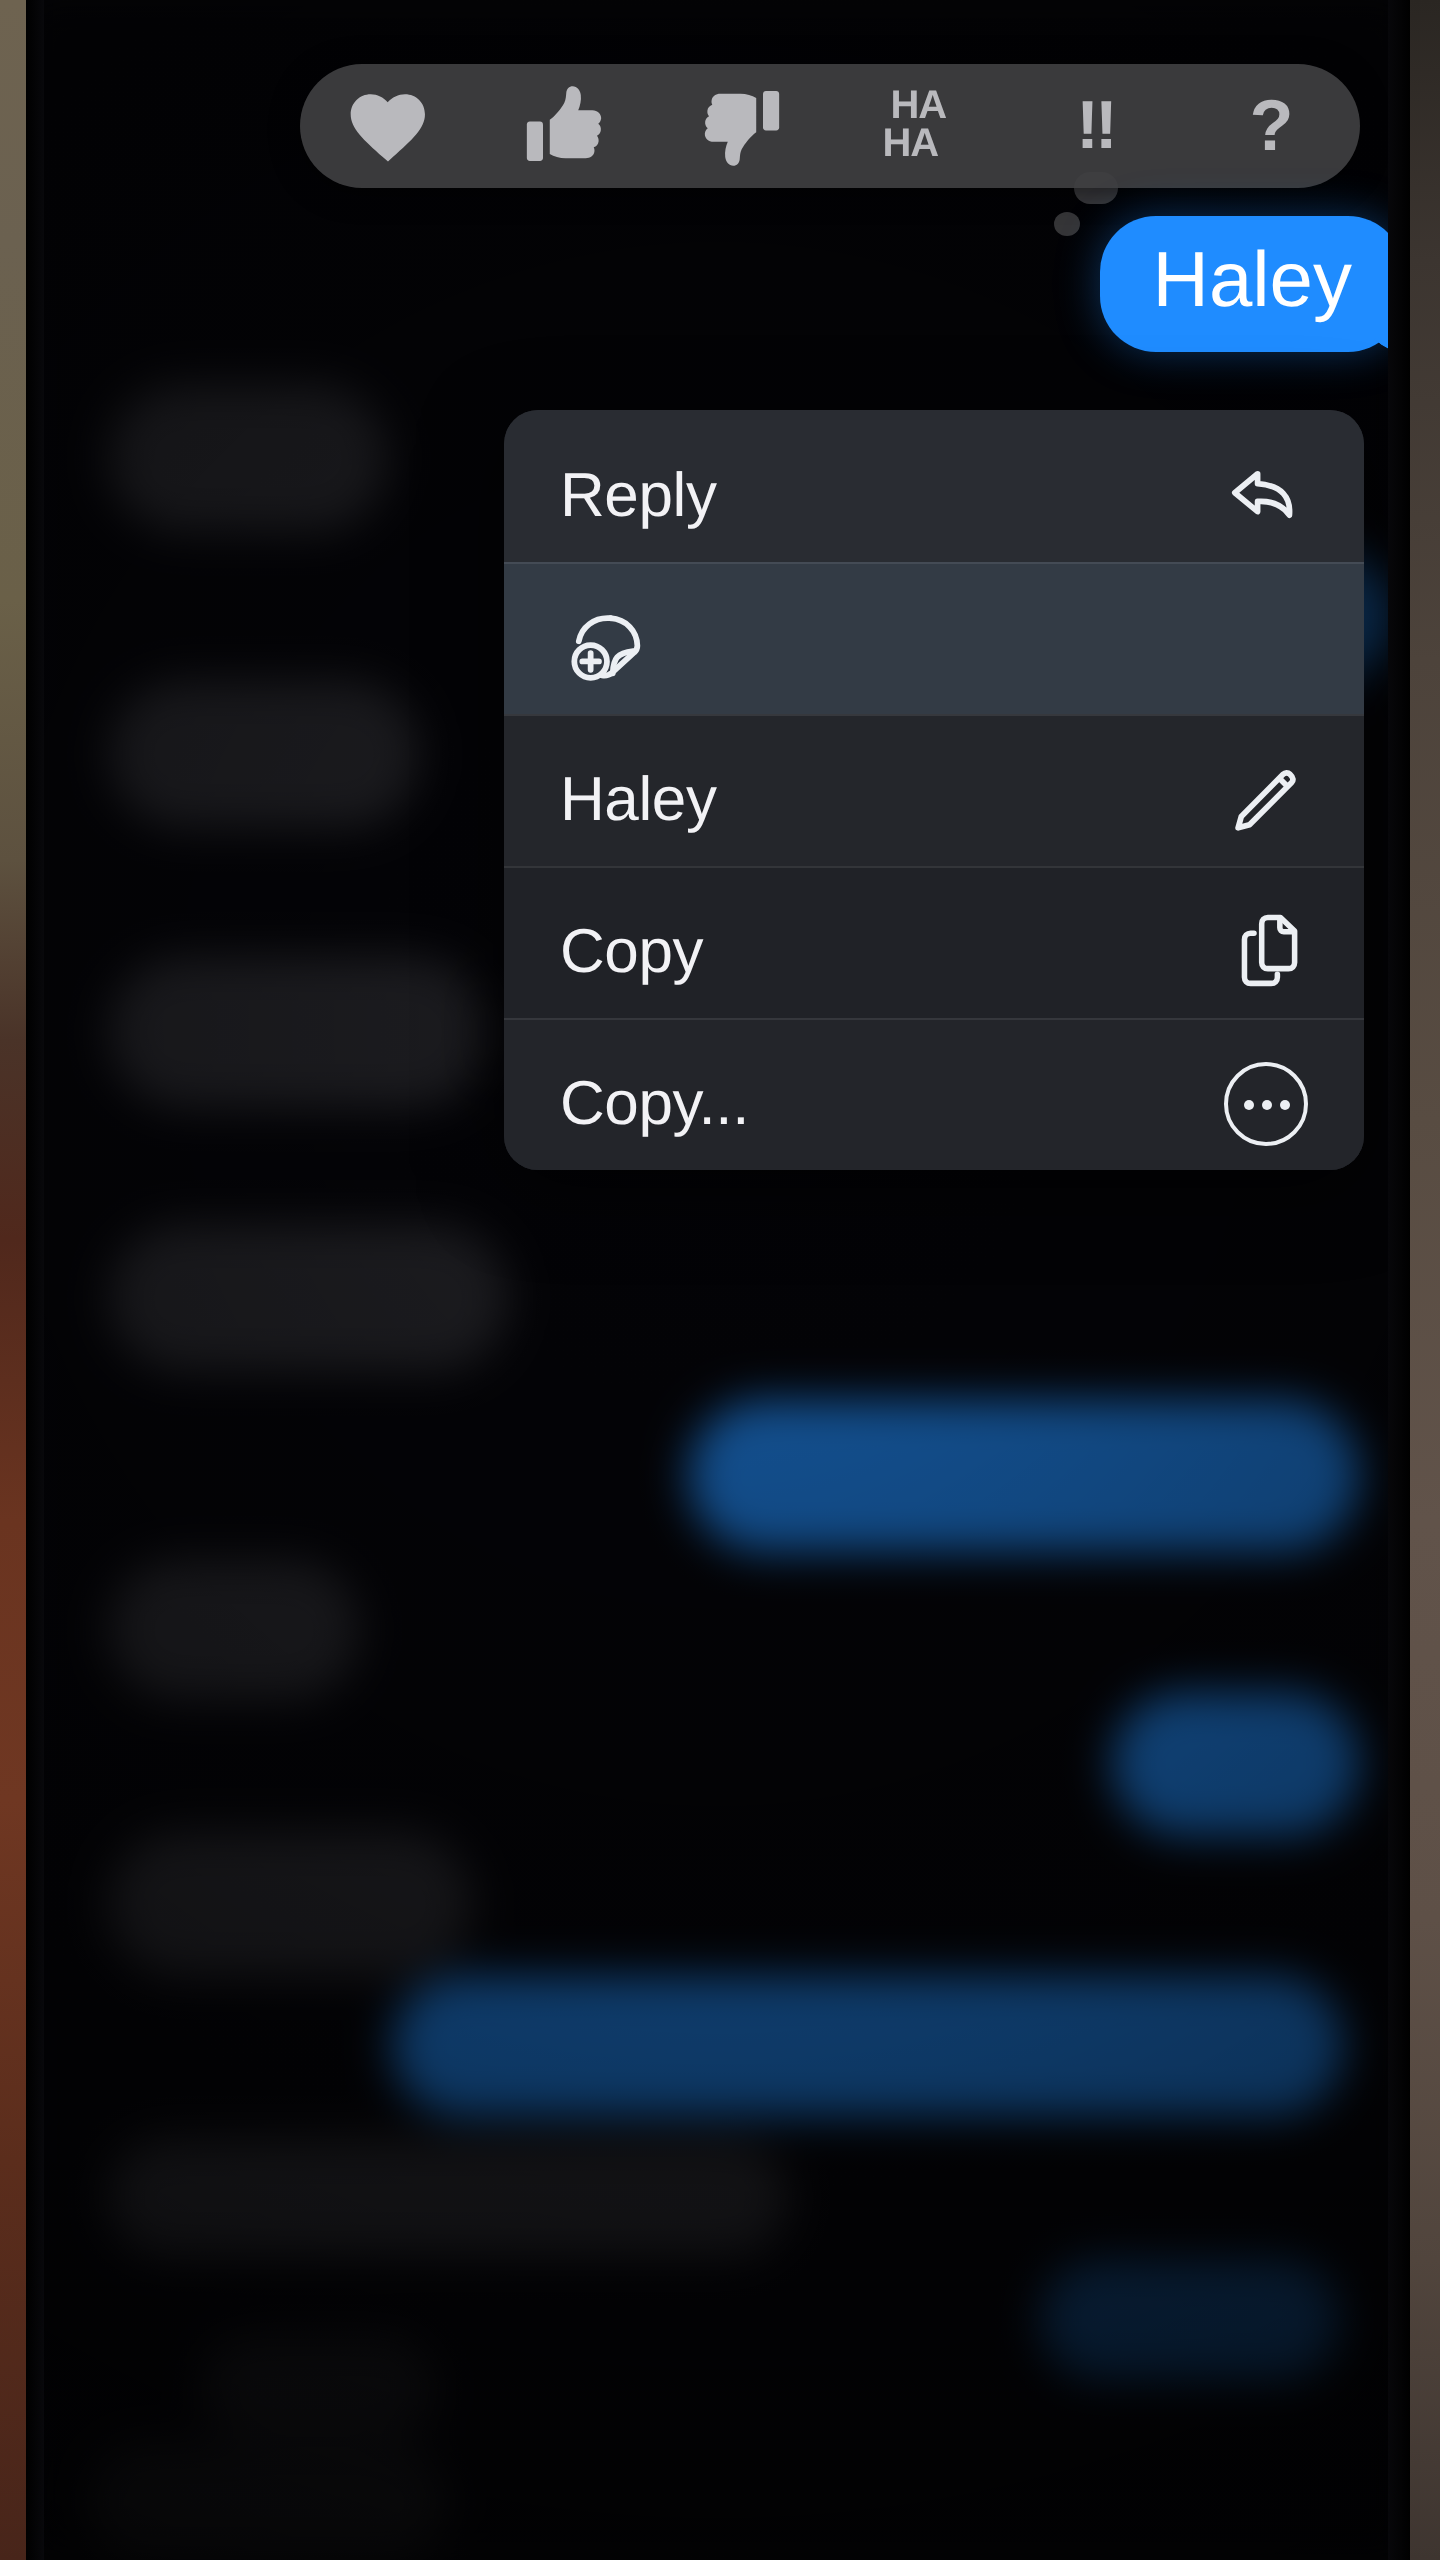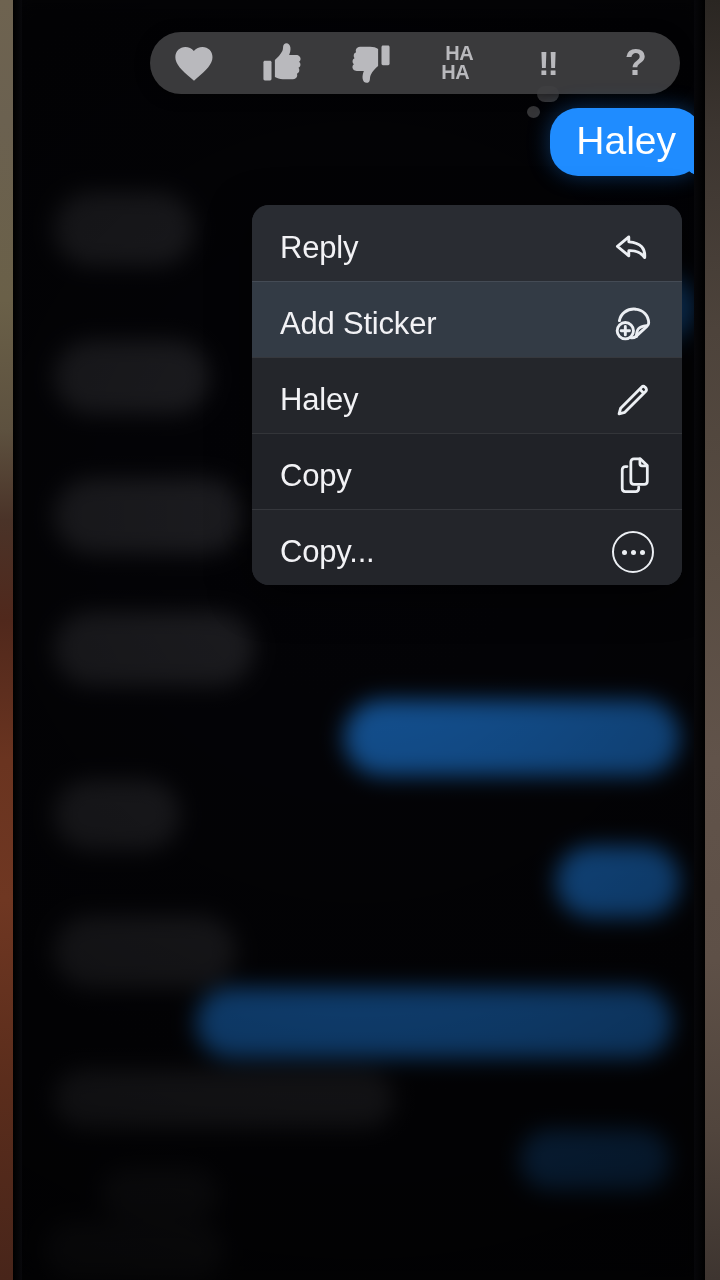--- a/index.html
+++ b/index.html
@@ -341,21 +341,20 @@
     <div class="menu-row row-reply">
       <div class="menu-label">Reply</div>
       <div class="menu-icon">
         <svg width="40" height="36" viewBox="0 0 26 24" fill="none" stroke="currentColor" stroke-width="1.9" stroke-linejoin="round" stroke-linecap="round">
           <path d="M10.2 4.6 2.6 10.9l7.6 6.3v-3.4c4.6-.3 8 .9 10.6 4.6.5-5.8-2.3-9.9-10.6-10.5V4.6z"></path>
         </svg>
       </div>
     </div>
 
     <div class="menu-row row-sticker">
-      <div class="menu-label">Add Sticker</div>
       <div class="menu-icon">
         <svg width="42" height="40" viewBox="0 0 26 25" fill="none" stroke="currentColor" stroke-width="1.8" stroke-linejoin="round" stroke-linecap="round">
           <path d="M14.4 3.2c5 .4 8.3 4 8.4 8.6 0 .9-.3 1.5-1 2.1l-6.9 6.3c-.9.8-1.9 1.1-3.1.9"></path>
           <path d="M15.1 20.4c.1-2.2.4-3.9 1.4-5 1-1.1 2.6-1.6 5-1.9"></path>
           <path d="M14.4 3.2C9.3 2.8 5.3 6 4.5 10.4"></path>
           <circle cx="8.2" cy="16.7" r="5.1"></circle>
           <path d="M8.2 14.1v5.2M5.6 16.7h5.2"></path>
         </svg>
       </div>
     </div>

